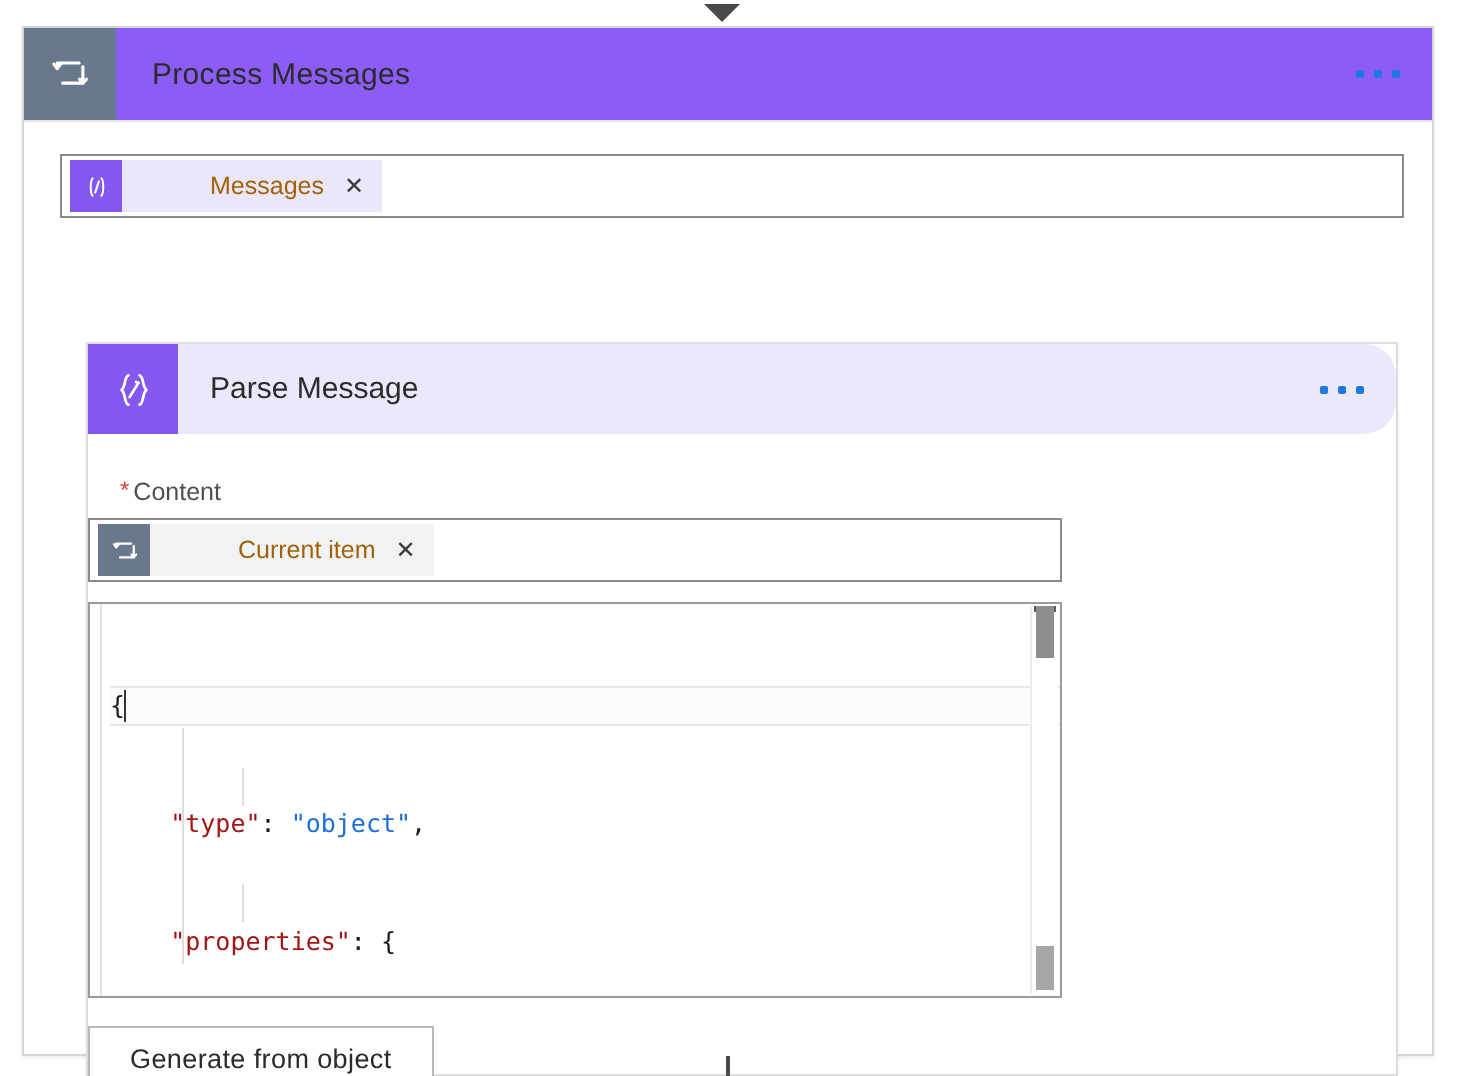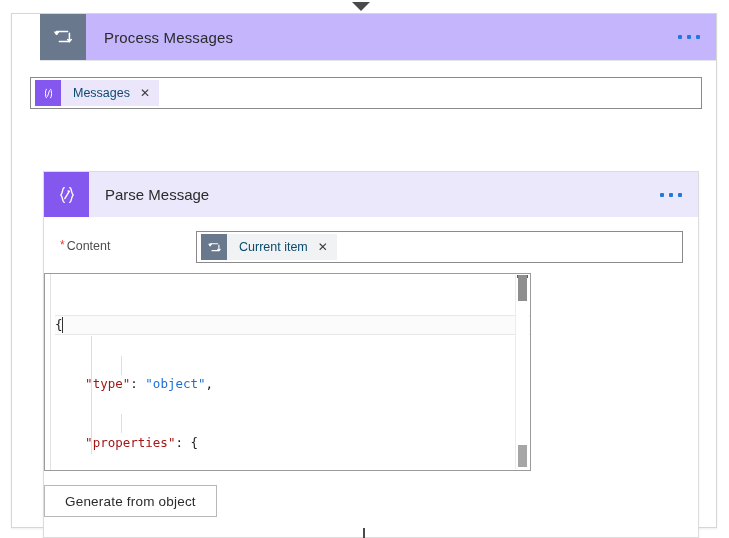--- a/index.html
+++ b/index.html
@@ -41,26 +41,25 @@
     width: 706px;
     height: 515px;
     background: #ffffff;
     border: 1px solid #d6d6d6;
     box-sizing: border-box;
     box-shadow: 0 1px 2px rgba(0,0,0,0.07);
   }
 
   .card-header {
     height: 46px;
-    background: #c4b5fd;
+    background: #8b5cf6;
     display: flex;
     align-items: center;
     position: relative;
     border-bottom: 1px solid #e3e5e8;
-    margin-left: 28px;
   }
   .header-icon-box {
     width: 46px;
     height: 46px;
     background: #69788c;
     display: flex;
     align-items: center;
     justify-content: center;
     flex: 0 0 auto;
   }
@@ -135,21 +134,21 @@
   .token-body {
     height: 26px;
     display: flex;
     align-items: center;
     padding: 0 9px 0 12px;
     gap: 10px;
     white-space: nowrap;
   }
   .token-body.lav  { background: #ece6fb; }
   .token-body.gray { background: #f1f2f4; }
-  .token-text { color: #0c4a6e; }
+  .token-text { color: #a16207; margin-left: 32px; }
   .token-x {
     color: #3b3b3b;
     font-size: 12px;
     cursor: pointer;
     line-height: 1;
   }
 
   
   .inner-card {
     position: absolute;
@@ -161,20 +160,21 @@
     border: 1px solid #dcdcdc;
     box-sizing: border-box;
     box-shadow: 0 1px 2px rgba(0,0,0,0.06);
   }
   .inner-header {
     height: 45px;
     background: #ebe8fb;
     display: flex;
     align-items: center;
     position: relative;
+    border-radius: 16px;
   }
   .inner-icon-box {
     width: 45px; height: 45px;
     background: #8457ef;
     display: flex;
     align-items: center;
     justify-content: center;
     flex: 0 0 auto;
   }
   .inner-title {
@@ -184,20 +184,21 @@
   }
 
   .inner-body {
     padding: 14px 0 0 0;
     position: relative;
   }
 
   .form-row {
     display: flex;
     margin-bottom: 10px;
+    flex-direction: column;
   }
   .form-row .label-col {
     width: 152px;
     padding-left: 16px;
     box-sizing: border-box;
     padding-top: 7px;
   }
   .form-row .control-col { flex: 1 1 auto; }
   .inner-token-input { width: 487px; }
 

